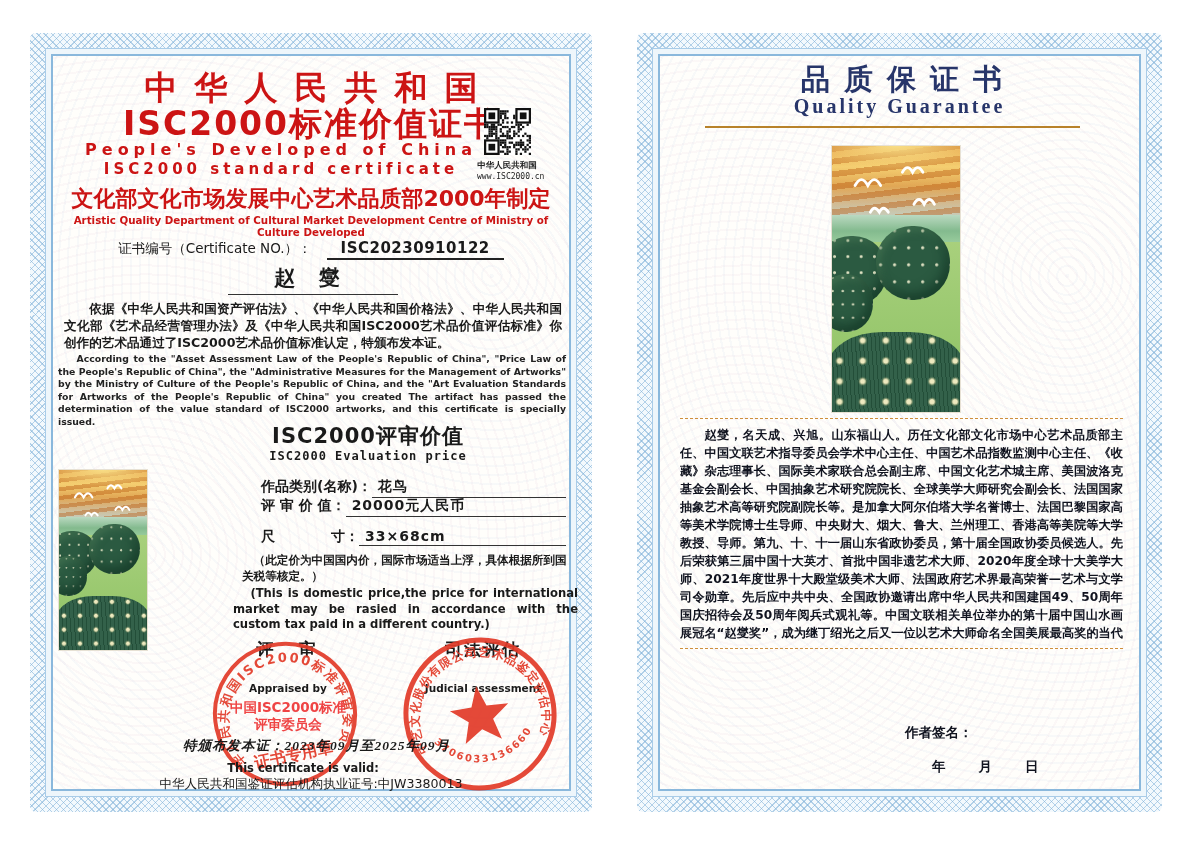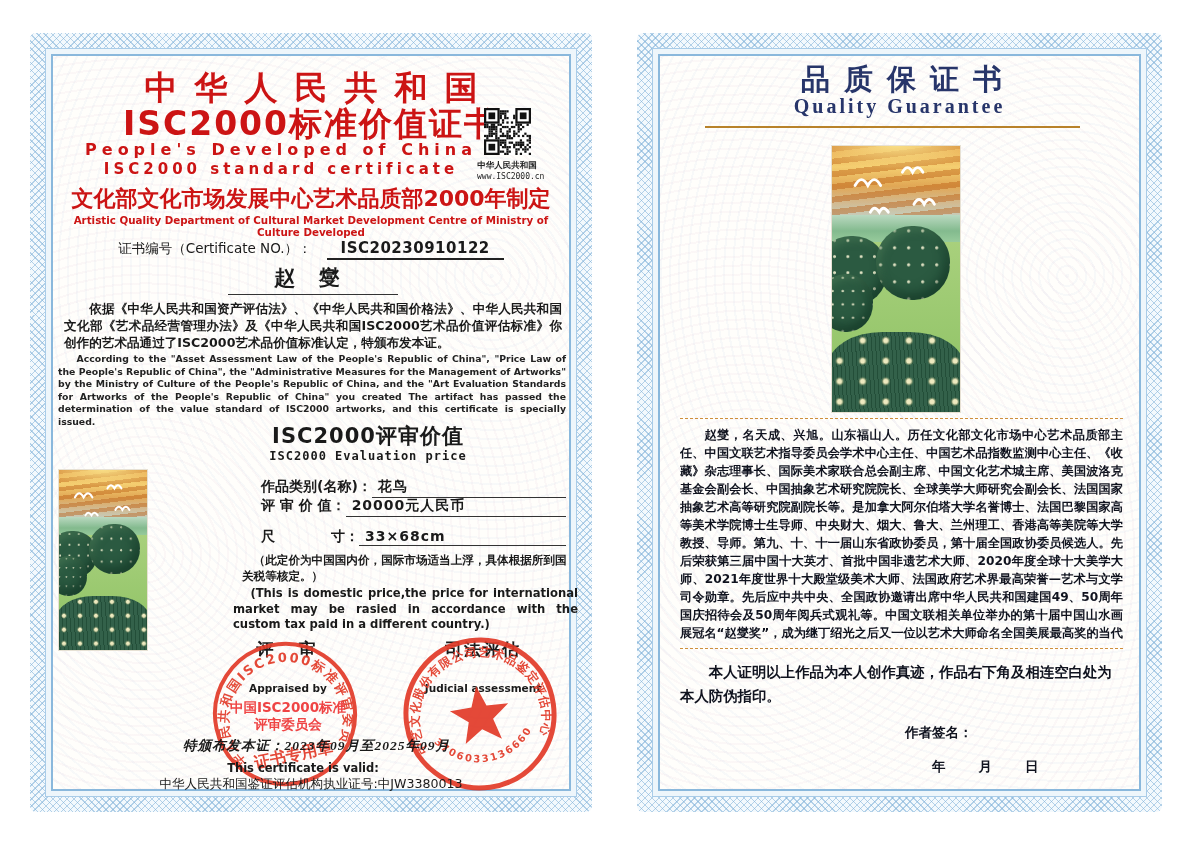--- a/index.html
+++ b/index.html
@@ -394,18 +394,17 @@
           <path d="M64,40 q4,-7 8,0 q4,-7 8,0"></path>
           <path d="M30,46 q3,-6 7,0 q3,-6 7,0"></path>
         </g>
       </svg>
     </div>
 
     <div class="abs r-dash1"></div>
     <div class="abs r-bio">赵燮，名天成、兴旭。山东福山人。历任文化部文化市场中心艺术品质部主任、中国文联艺术指导委员会学术中心主任、中国艺术品指数监测中心主任、《收藏》杂志理事长、国际美术家联合总会副主席、中国文化艺术城主席、美国波洛克基金会副会长、中国抽象艺术研究院院长、全球美学大师研究会副会长、法国国家抽象艺术高等研究院副院长等。是加拿大阿尔伯塔大学名誉博士、法国巴黎国家高等美术学院博士生导师、中央财大、烟大、鲁大、兰州理工、香港高等美院等大学教授、导师。第九、十、十一届山东省政协委员，第十届全国政协委员候选人。先后荣获第三届中国十大英才、首批中国非遗艺术大师、2020年度全球十大美学大师、2021年度世界十大殿堂级美术大师、法国政府艺术界最高荣誉—艺术与文学司令勋章。先后应中共中央、全国政协邀请出席中华人民共和国建国49、50周年国庆招待会及50周年阅兵式观礼等。中国文联相关单位举办的第十届中国山水画展冠名“赵燮奖”，成为继丁绍光之后又一位以艺术大师命名全国美展最高奖的当代艺术大师。为彰显其艺术成就，中国美协齐鲁美术馆联合投资过亿，在淄博建设万余平方米，占地39亩，是中国最大的个人艺术馆之一。</div>
     <div class="abs r-dash2"></div>
 
-    <div class="abs r-statement">本人证明以上作品为本人创作真迹，作品右下角及相连空白处为本人防伪指印。</div>
     <div class="abs r-sign">作者签名：</div>
     <div class="abs r-date">年　　月　　日</div>
 
   </div>
 </div>
 
 </body></html>

